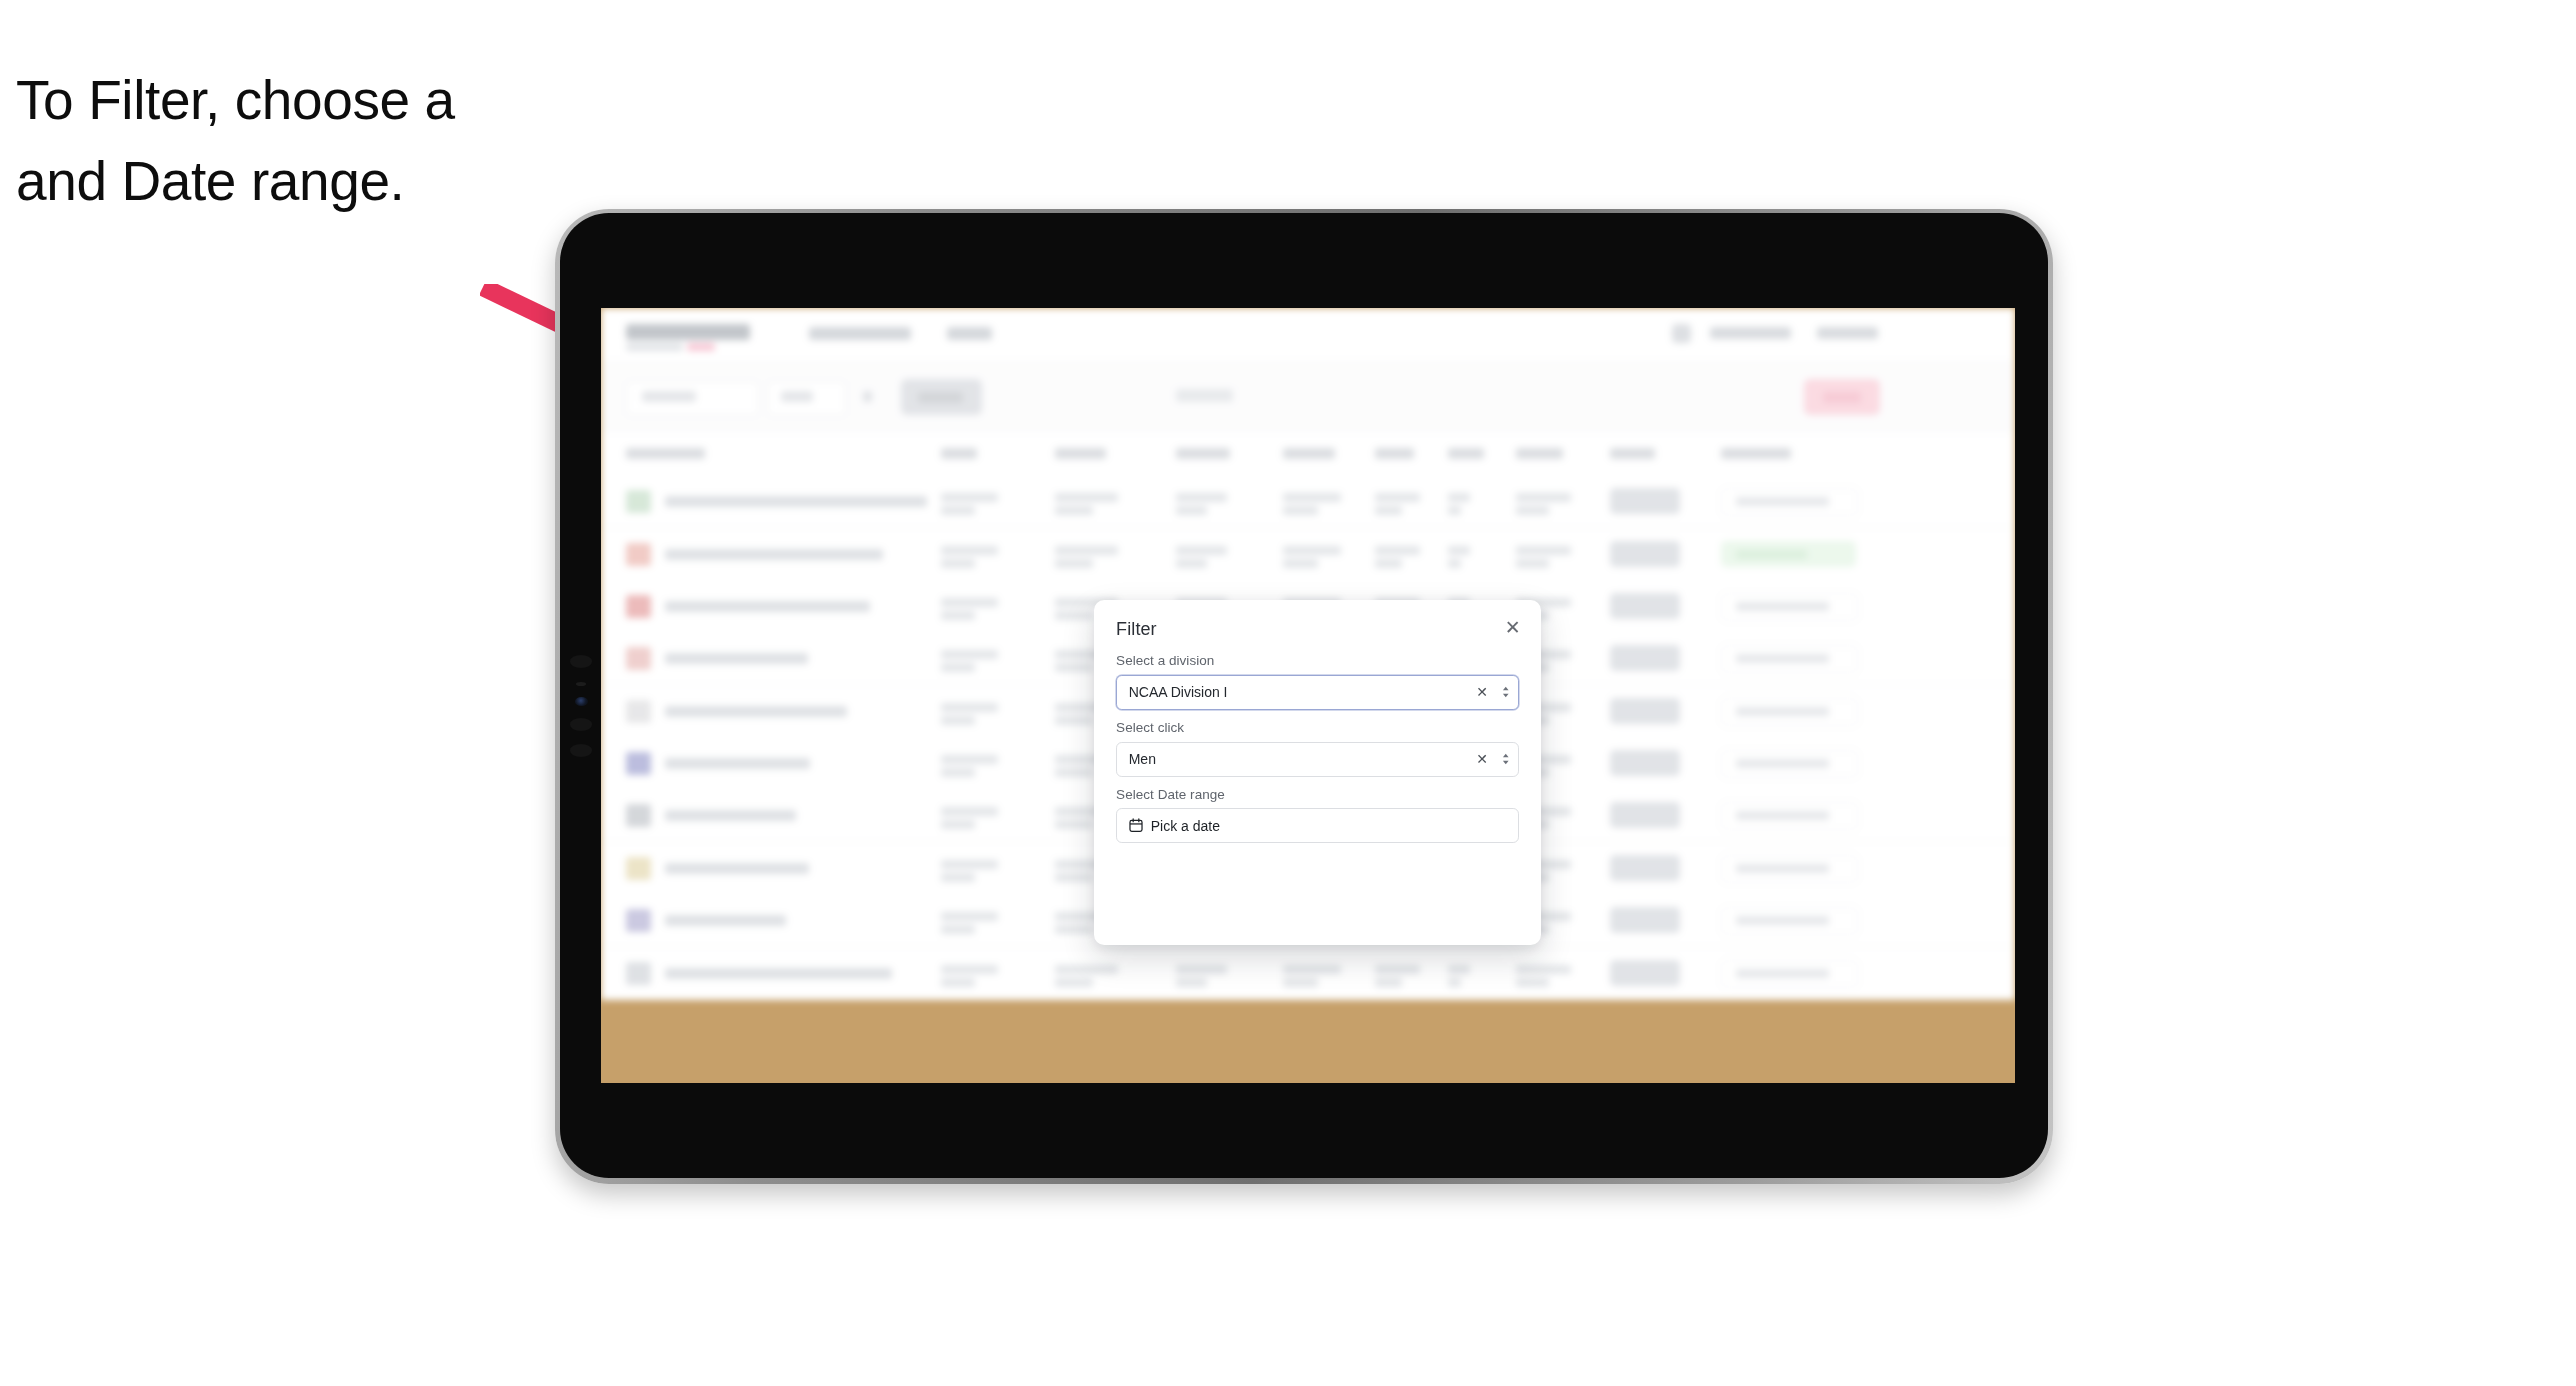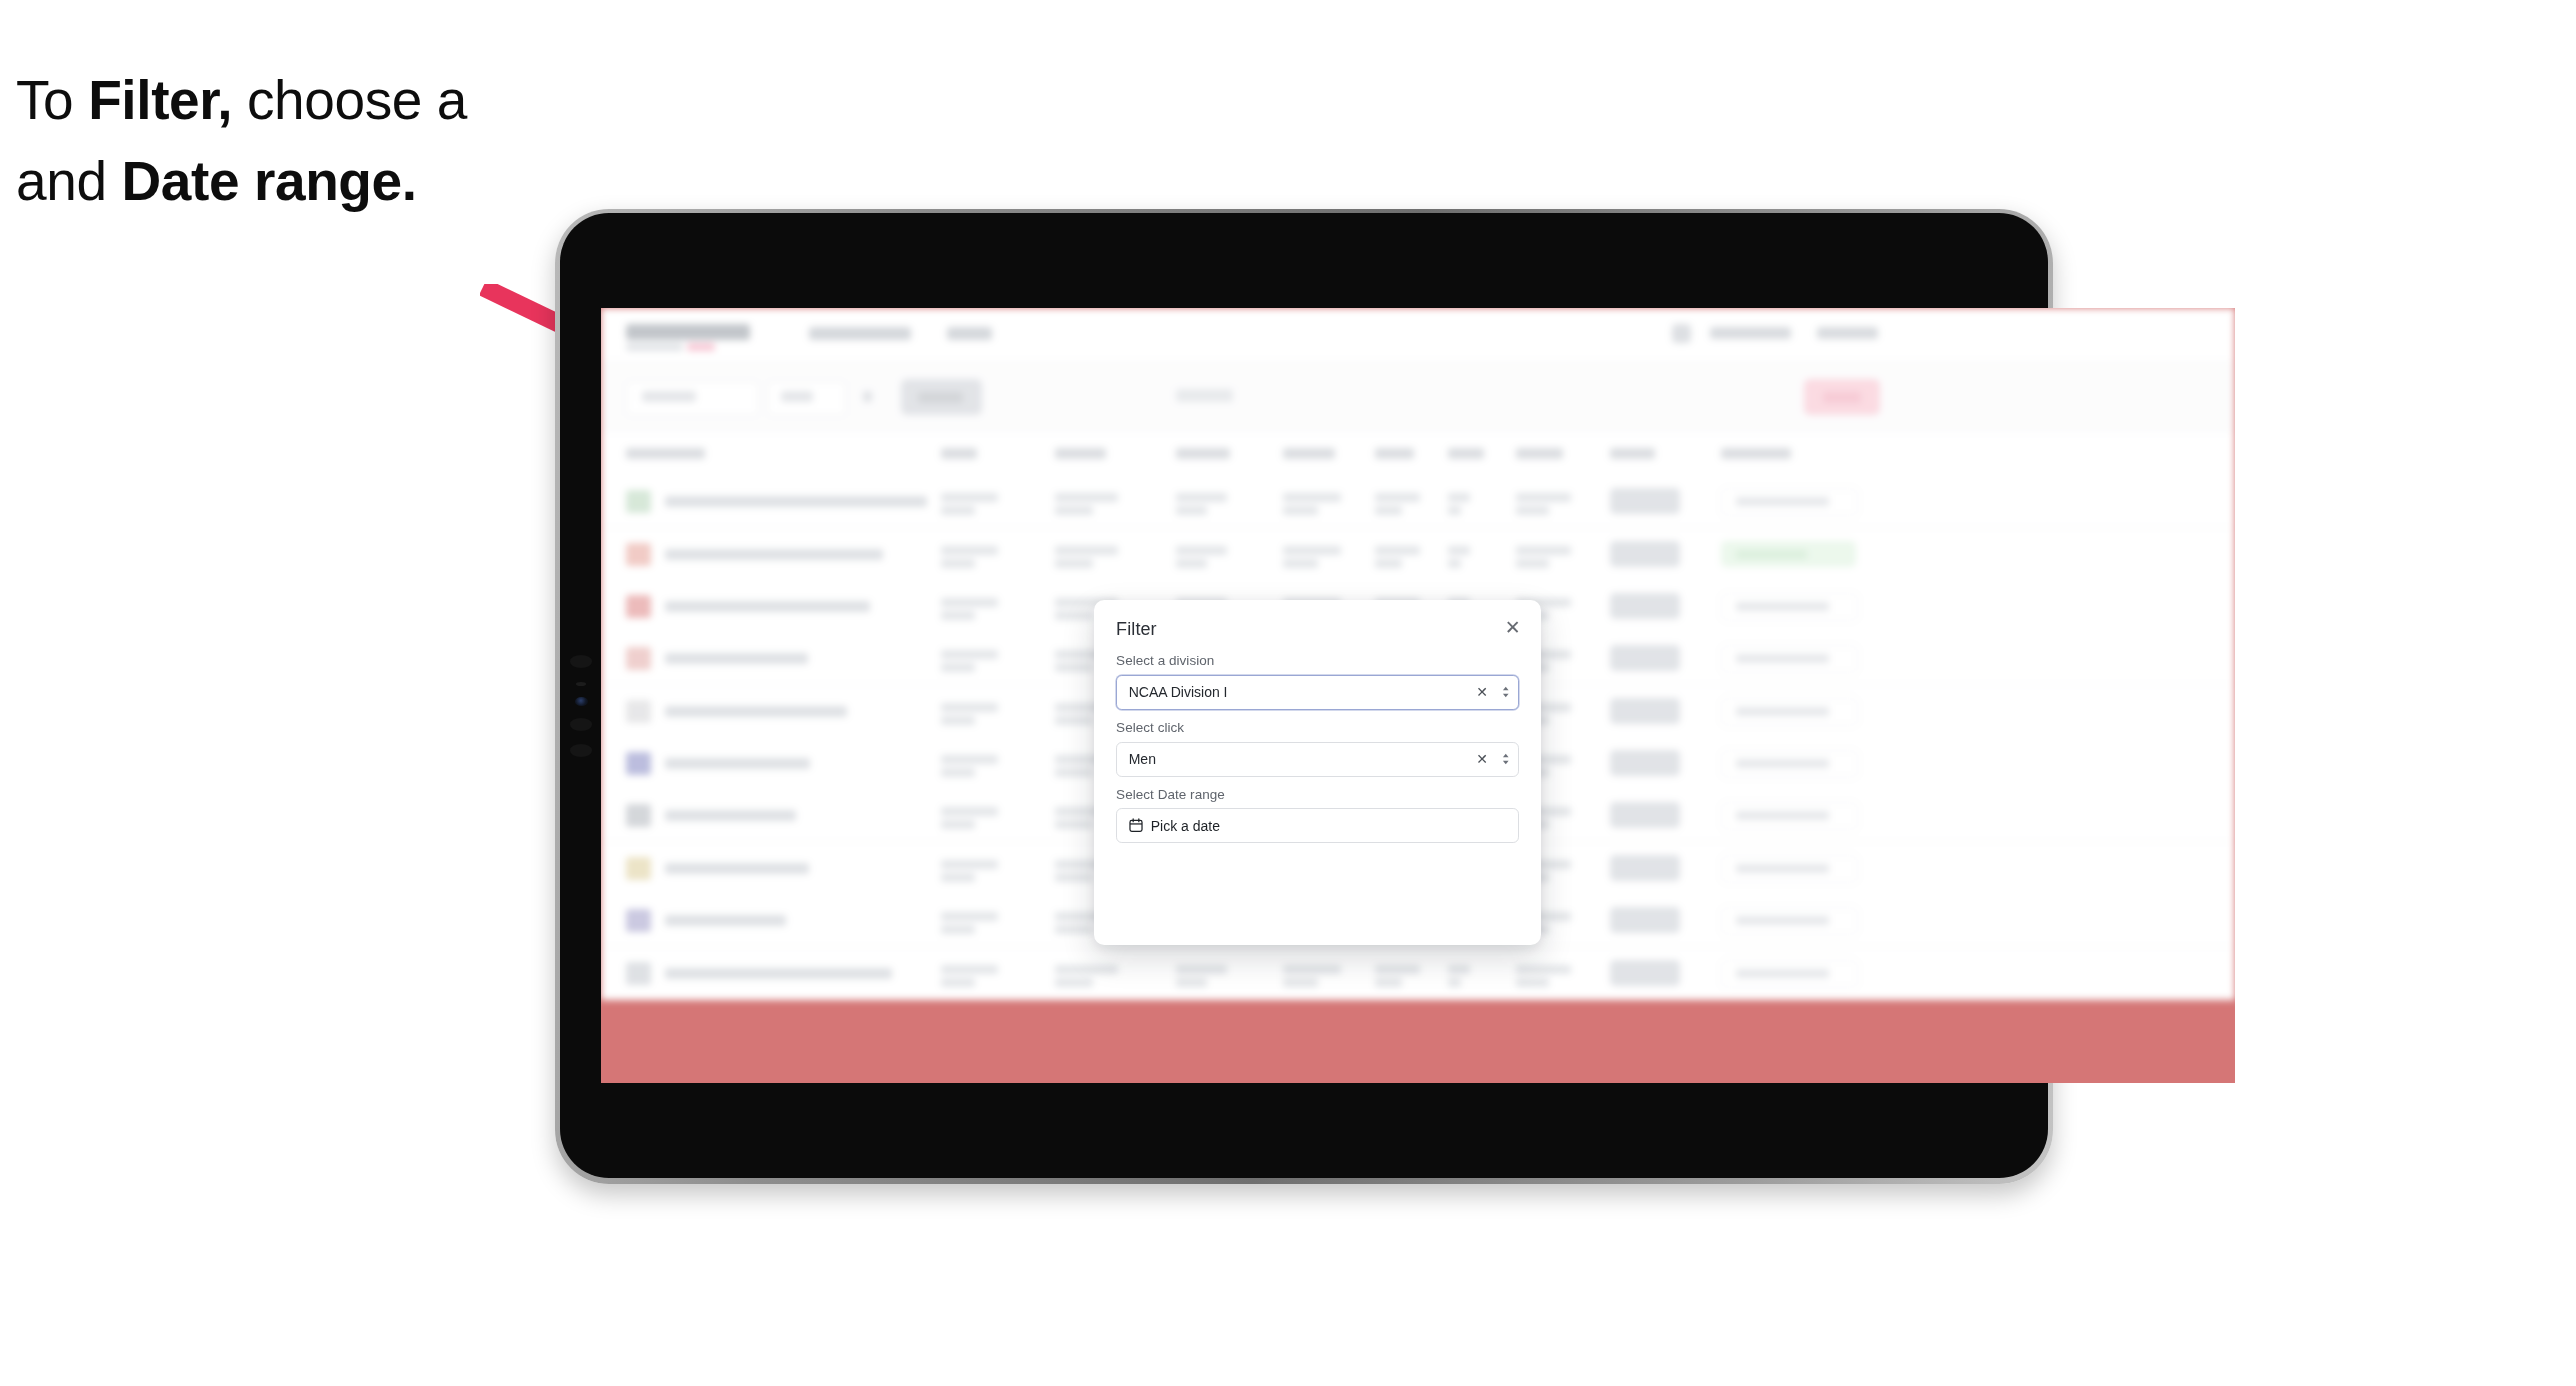--- a/index.html
+++ b/index.html
@@ -20,21 +20,21 @@
     position: absolute;
     left: 16px;
     top: 60px;
     width: 531px;
     font-family: "Liberation Sans", sans-serif;
     font-size: 55px;
     line-height: 81px;
     color: #0d0d0d;
     letter-spacing: -0.4px;
   }
-  #instruction-text .b { font-weight: 700; margin-top: 26px; }
+  #instruction-text .b { font-weight: 400; margin-top: 26px; }
 
   
   #callout-arrow {
     position: absolute;
     left: 480px;
     top: 284px;
     width: 596px;
     height: 291px;
     pointer-events: none;
   }
@@ -60,23 +60,23 @@
     top: 4.4px;
     right: 5.1px;
     bottom: 6.5px;
     border-radius: 49px;
     background: #0b0b0b;
   }
   #tablet-screen {
     position: absolute;
     left: 41px;
     top: 95px;
-    width: 1634px;
+    width: 1414px;
     height: 775px;
-    background: #b91c1c;
+    background: #a16207;
     overflow: hidden;
   }
   
   .hw-dot {
     position: absolute;
     left: 10.2px;
     background: #151515;
     border-radius: 50%;
   }
   #hw-speaker-1 { top: 442px; width: 22px; height: 12.4px; }

